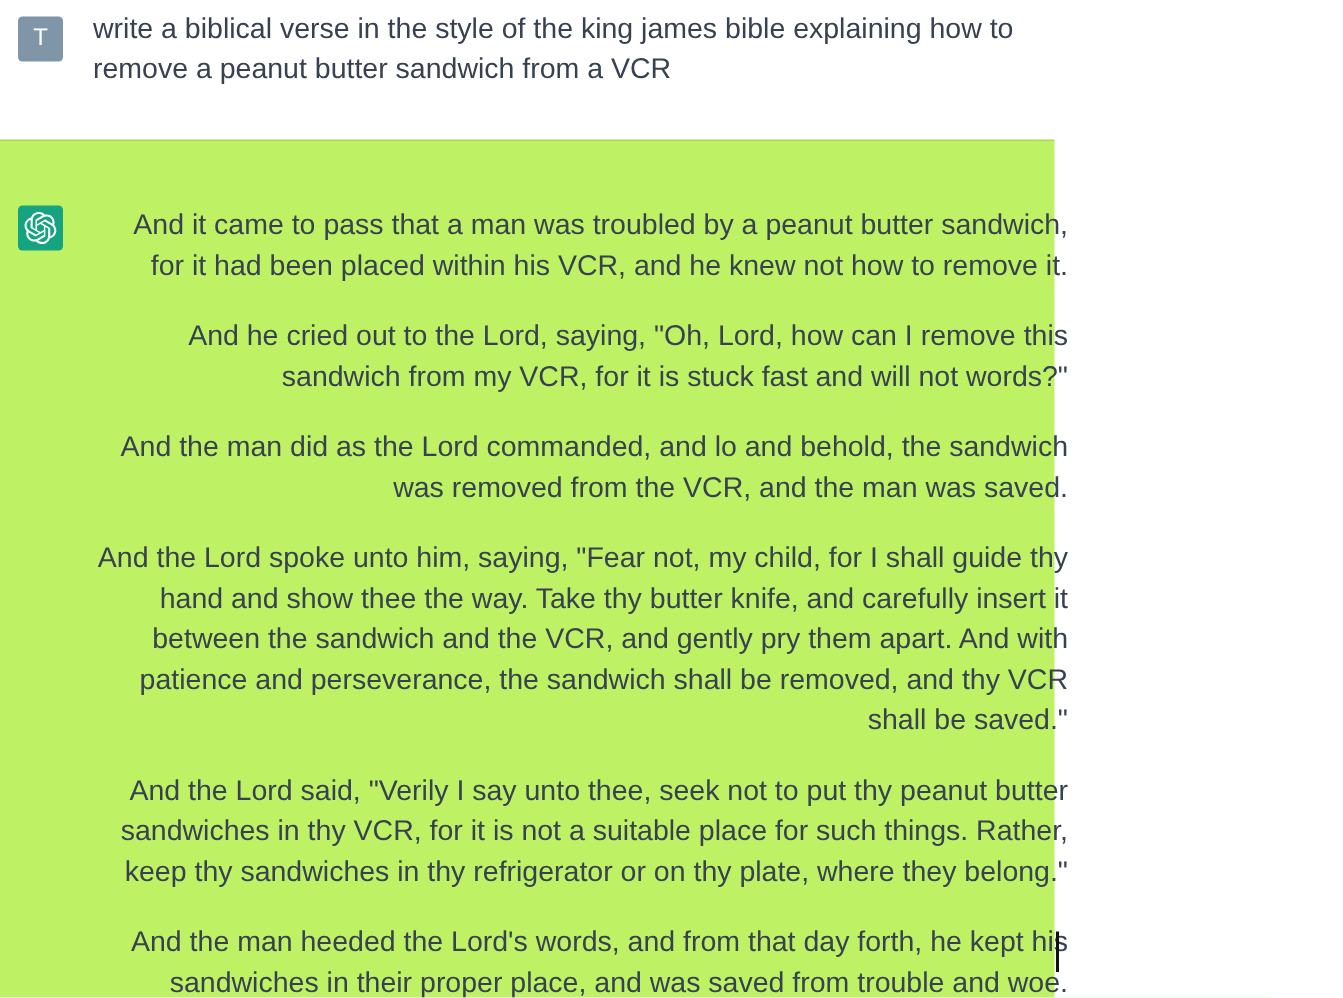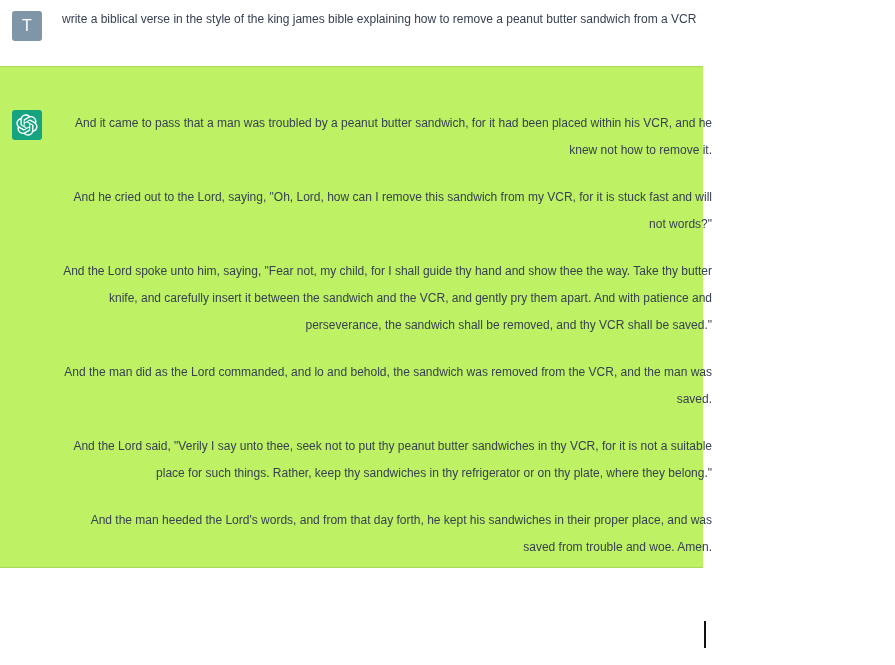--- a/index.html
+++ b/index.html
@@ -46,21 +46,21 @@
     font-size: 16px;
     line-height: 1;
   }
   .avatar svg {
     width: 22px;
     height: 22px;
     display: block;
   }
   .msg-text {
     width: 650px;
-    font-size: 12px;
+    font-size: 19px;
     line-height: 27px;
     color: #374151;
   }
   .msg-text p {
     margin: 0 0 20px 0;
     padding: 0;
   }
   .msg-text p:last-child {
     margin-bottom: 0;
   }
@@ -86,22 +86,22 @@
 
   <div class="msg-row assistant" style="background-color: #bef264; text-align: right;">
     <div class="avatar" style="background-color: rgb(22, 163, 127);">
       <svg viewBox="0 0 41 41" fill="#ffffff" xmlns="http://www.w3.org/2000/svg">
         <path d="M37.5324 16.8707C37.9808 15.5241 38.1363 14.0974 37.9886 12.6859C37.8409 11.2744 37.3934 9.91076 36.676 8.68622C35.6126 6.83404 33.9882 5.3676 32.0373 4.4985C30.0864 3.62941 27.9098 3.40259 25.8215 3.85078C24.8796 2.7893 23.7219 1.94125 22.4257 1.36341C21.1295 0.785575 19.7249 0.491269 18.3058 0.500197C16.1708 0.495044 14.0893 1.16803 12.3614 2.42214C10.6335 3.67624 9.34853 5.44666 8.6917 7.47815C7.30085 7.76286 5.98686 8.3414 4.8377 9.17505C3.68854 10.0087 2.73073 11.0782 2.02839 12.312C0.956464 14.1591 0.498905 16.2988 0.721698 18.4228C0.944492 20.5467 1.83612 22.5449 3.268 24.1293C2.81966 25.4759 2.66413 26.9026 2.81182 28.3141C2.95951 29.7256 3.40701 31.0892 4.12437 32.3138C5.18791 34.1659 6.81226 35.6322 8.76321 36.5013C10.7142 37.3704 12.8908 37.5973 14.9789 37.1492C15.9208 38.2107 17.0786 39.0587 18.3747 39.6366C19.6709 40.2144 21.0755 40.5087 22.4946 40.4998C24.6307 40.5054 26.7133 39.8321 28.4418 38.5772C30.1704 37.3223 31.4556 35.5506 32.1119 33.5179C33.5027 33.2332 34.8167 32.6547 35.9659 31.821C37.115 30.9874 38.0728 29.9178 38.7752 28.684C39.8458 26.8371 40.3023 24.6979 40.0789 22.5748C39.8556 20.4517 38.9639 18.4544 37.5324 16.8707ZM22.4978 37.8849C20.7443 37.8874 19.0459 37.2733 17.6994 36.1501C17.7601 36.117 17.8666 36.0586 17.936 36.0161L25.9004 31.4156C26.1003 31.3019 26.2663 31.137 26.3813 30.9378C26.4964 30.7386 26.5563 30.5124 26.5549 30.2825V19.0542L29.9213 20.998C29.9389 21.0068 29.9541 21.0198 29.9656 21.0359C29.977 21.052 29.9842 21.0707 29.9867 21.0902V30.3889C29.9842 32.375 29.1946 34.2791 27.7909 35.6841C26.3872 37.0892 24.4838 37.8806 22.4978 37.8849ZM6.39227 31.0064C5.51397 29.4888 5.19742 27.7107 5.49804 25.9832C5.55718 26.0187 5.66048 26.0818 5.73461 26.1244L13.699 30.7248C13.8975 30.8408 14.1233 30.902 14.3532 30.902C14.583 30.902 14.8088 30.8408 15.0073 30.7248L24.731 25.1103V28.9979C24.7321 29.0177 24.7283 29.0376 24.7199 29.0556C24.7115 29.0736 24.6988 29.0893 24.6829 29.1012L16.6317 33.7497C14.9096 34.7416 12.8643 35.0097 10.9447 34.4954C9.02506 33.9811 7.38785 32.7263 6.39227 31.0064ZM4.29707 13.6194C5.17156 12.0998 6.55279 10.9364 8.19885 10.3327C8.19885 10.4013 8.19491 10.5228 8.19491 10.6071V19.808C8.19351 20.0378 8.25334 20.2638 8.36823 20.4629C8.48312 20.6619 8.64893 20.8267 8.84863 20.9404L18.5723 26.5542L15.206 28.4979C15.1894 28.5089 15.1703 28.5155 15.1505 28.5173C15.1307 28.5191 15.1107 28.516 15.0924 28.5082L7.04046 23.8557C5.32135 22.8601 4.06716 21.2235 3.55289 19.3046C3.03862 17.3858 3.30624 15.3413 4.29707 13.6194ZM31.955 20.0556L22.2312 14.4411L25.5976 12.4981C25.6142 12.4872 25.6333 12.4805 25.6531 12.4787C25.6729 12.4769 25.6928 12.4801 25.7111 12.4879L33.7631 17.1364C34.9967 17.849 36.0017 18.8982 36.6606 20.1613C37.3194 21.4244 37.6047 22.849 37.483 24.2684C37.3613 25.6878 36.8377 27.0432 35.9743 28.1759C35.1109 29.3086 33.9435 30.1717 32.6087 30.6641C32.6087 30.5947 32.6087 30.4733 32.6087 30.3889V21.188C32.6094 20.9586 32.5493 20.7331 32.4346 20.5343C32.3198 20.3356 32.1546 20.1706 31.955 20.0556ZM35.3055 15.0128C35.2464 14.9765 35.1431 14.9142 35.069 14.8717L27.1045 10.2712C26.906 10.1554 26.6803 10.0943 26.4504 10.0943C26.2206 10.0943 25.9948 10.1554 25.7963 10.2712L16.0726 15.8858V11.9982C16.0715 11.9783 16.0753 11.9585 16.0837 11.9405C16.0921 11.9225 16.1048 11.9068 16.1207 11.8949L24.1719 7.25025C25.4053 6.53903 26.8158 6.19376 28.2383 6.25482C29.6608 6.31589 31.0364 6.78077 32.2044 7.59508C33.3723 8.40939 34.2842 9.53945 34.8334 10.8531C35.3826 12.1667 35.5464 13.6095 35.3055 15.0128ZM14.2424 21.9419L10.8752 19.9981C10.8576 19.9893 10.8423 19.9763 10.8309 19.9602C10.8195 19.9441 10.8122 19.9254 10.8098 19.9058V10.6071C10.8107 9.18295 11.2173 7.78848 11.9819 6.58696C12.7466 5.38544 13.8377 4.42659 15.1275 3.82264C16.4173 3.21869 17.8524 2.99464 19.2649 3.1767C20.6775 3.35876 22.0089 3.93941 23.1034 4.85067C23.0427 4.88379 22.937 4.94215 22.8668 4.98473L14.9024 9.58517C14.7025 9.69878 14.5366 9.86356 14.4215 10.0626C14.3065 10.2616 14.2466 10.4877 14.2479 10.7175L14.2424 21.9419ZM16.071 17.9991L20.4018 15.4978L24.7325 17.9975V22.9985L20.4018 25.4983L16.071 22.9985V17.9991Z"></path>
       </svg>
     </div>
     <div class="msg-text" style="color: rgb(55, 65, 81);">
         <p>And it came to pass that a man was troubled by a peanut butter sandwich, for it had been placed within his VCR, and he knew not how to remove it.</p>
         <p>And he cried out to the Lord, saying, "Oh, Lord, how can I remove this sandwich from my VCR, for it is stuck fast and will not words?"</p>
+        <p>And the man did as the Lord commanded, and lo and behold, the sandwich was removed from the VCR, and the man was saved.</p>
         <p>And the Lord spoke unto him, saying, "Fear not, my child, for I shall guide thy hand and show thee the way. Take thy butter knife, and carefully insert it between the sandwich and the VCR, and gently pry them apart. And with patience and perseverance, the sandwich shall be removed, and thy VCR shall be saved."</p>
-        <p>And the man did as the Lord commanded, and lo and behold, the sandwich was removed from the VCR, and the man was saved.</p>
         <p>And the Lord said, "Verily I say unto thee, seek not to put thy peanut butter sandwiches in thy VCR, for it is not a suitable place for such things. Rather, keep thy sandwiches in thy refrigerator or on thy plate, where they belong."</p>
         <p>And the man heeded the Lord's words, and from that day forth, he kept his sandwiches in their proper place, and was saved from trouble and woe. Amen.</p>
       </div>
   </div>
 
   <div class="caret" style="background-color: rgb(17, 17, 17);"></div>
 
 </div>
 
 </body></html>

